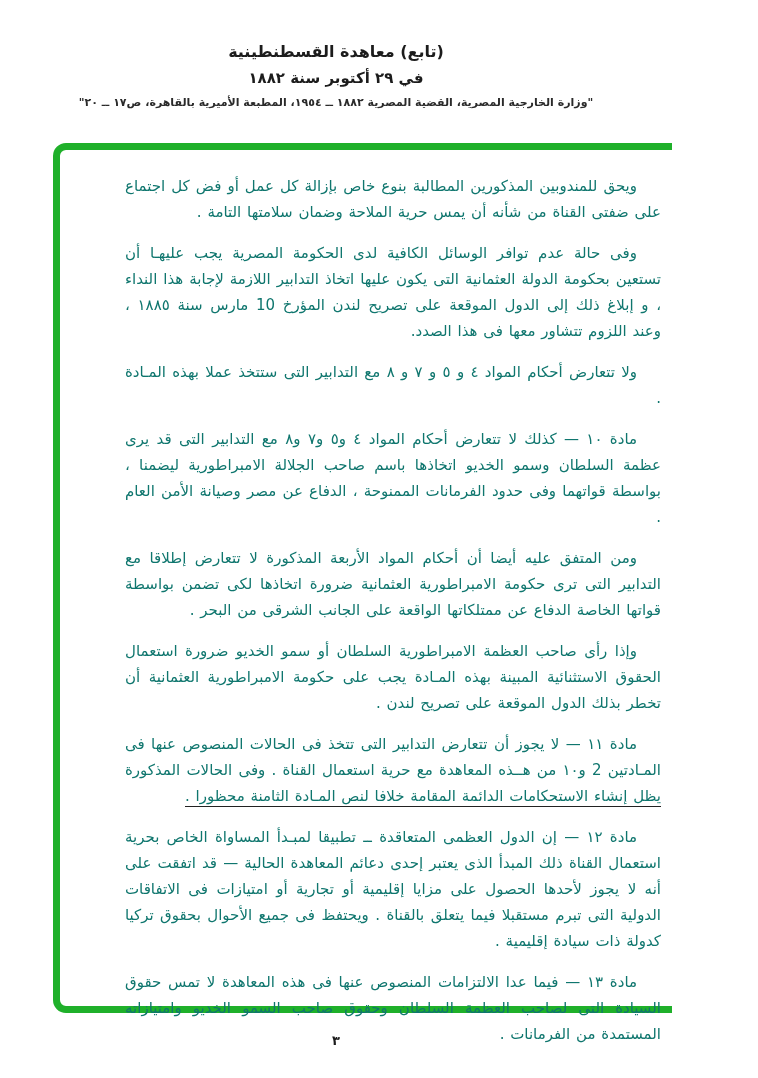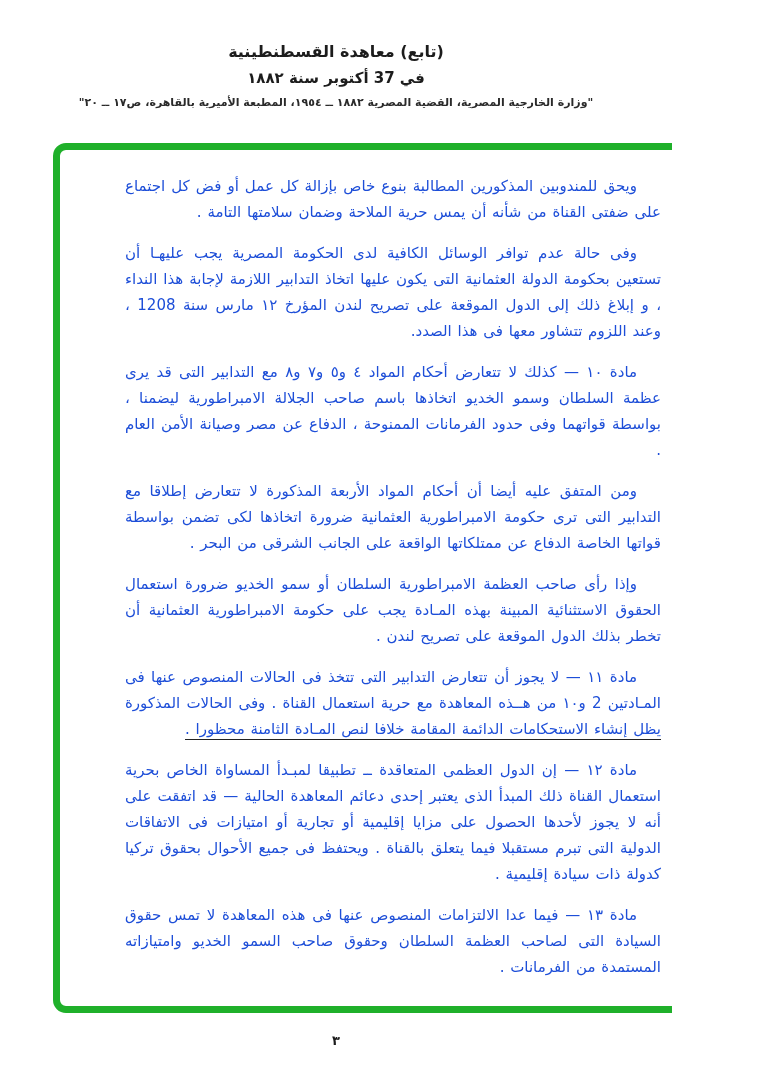--- a/index.html
+++ b/index.html
@@ -56,21 +56,21 @@
   }
   
   .doc-body {
     position: absolute;
     left: 53px;
     top: 143px;
     width: 654px;
     height: 870px;
     box-sizing: border-box;
     padding: 30px 46px 20px 72px;
-    color: #1d4ed8;
+    color: #0f766e;
   }
   .doc-body p.para {
     margin: 0 0 15px 0;
     font-size: 15px;
     line-height: 26px;
     text-align: justify;
     text-indent: 24px;
     word-spacing: 1px;
   }
   .doc-body .seg.underlined {
@@ -91,29 +91,30 @@
     color: #1c1c1c;
   }
 </style>
 </head>
 <body>
 
 <div class="page">
 
   <div class="header">
     <p class="title">(تابع) معاهدة القسطنطينية</p>
-    <p class="date-line">في 37 أكتوبر سنة ١٨٨٢</p>
+    <p class="date-line">في ٢٩ أكتوبر سنة ١٨٨٢</p>
     <p class="source-line">"وزارة الخارجية المصرية، القضية المصرية ١٨٨٢ ــ ١٩٥٤، المطبعة الأميرية بالقاهرة، ص١٧ ــ ٢٠"</p>
   </div>
 
   <div class="annotation-box" style="border-color: rgb(31, 176, 42);"></div>
 
   <div class="doc-body">
       <p class="para"><span class="seg">ويحق للمندوبين المذكورين المطالبة بنوع خاص بإزالة كل عمل أو فض كل اجتماع على ضفتى القناة من شأنه أن يمس حرية الملاحة وضمان سلامتها التامة .</span></p>
-      <p class="para"><span class="seg">وفى حالة عدم توافر الوسائل الكافية لدى الحكومة المصرية يجب عليهـا أن تستعين بحكومة الدولة العثمانية التى يكون عليها اتخاذ التدابير اللازمة لإجابة هذا النداء ، و إبلاغ ذلك إلى الدول الموقعة على تصريح لندن المؤرخ ١٢ مارس سنة 1208 ، وعند اللزوم تتشاور معها فى هذا الصدد.</span></p>
+      <p class="para"><span class="seg">وفى حالة عدم توافر الوسائل الكافية لدى الحكومة المصرية يجب عليهـا أن تستعين بحكومة الدولة العثمانية التى يكون عليها اتخاذ التدابير اللازمة لإجابة هذا النداء ، و إبلاغ ذلك إلى الدول الموقعة على تصريح لندن المؤرخ 10 مارس سنة ١٨٨٥ ، وعند اللزوم تتشاور معها فى هذا الصدد.</span></p>
+      <p class="para"><span class="seg">ولا تتعارض أحكام المواد ٤ و ٥ و ٧ و ٨ مع التدابير التى ستتخذ عملا بهذه المـادة .</span></p>
       <p class="para"><span class="seg">مادة ١٠ — كذلك لا تتعارض أحكام المواد ٤ و٥ و٧ و٨ مع التدابير التى قد يرى عظمة السلطان وسمو الخديو اتخاذها باسم صاحب الجلالة الامبراطورية ليضمنا ، بواسطة قواتهما وفى حدود الفرمانات الممنوحة ، الدفاع عن مصر وصيانة الأمن العام .</span></p>
       <p class="para"><span class="seg">ومن المتفق عليه أيضا أن أحكام المواد الأربعة المذكورة لا تتعارض إطلاقا مع التدابير التى ترى حكومة الامبراطورية العثمانية ضرورة اتخاذها لكى تضمن بواسطة قواتها الخاصة الدفاع عن ممتلكاتها الواقعة على الجانب الشرقى من البحر .</span></p>
       <p class="para"><span class="seg">وإذا رأى صاحب العظمة الامبراطورية السلطان أو سمو الخديو ضرورة استعمال الحقوق الاستثنائية المبينة بهذه المـادة يجب على حكومة الامبراطورية العثمانية أن تخطر بذلك الدول الموقعة على تصريح لندن .</span></p>
       <p class="para"><span class="seg">مادة ١١ — لا يجوز أن تتعارض التدابير التى تتخذ فى الحالات المنصوص عنها فى المـادتين 2 و١٠ من هــذه المعاهدة مع حرية استعمال القناة . وفى الحالات المذكورة </span><span class="seg underlined">يظل إنشاء الاستحكامات الدائمة المقامة خلافا لنص المـادة الثامنة محظورا .</span></p>
       <p class="para"><span class="seg">مادة ١٢ — إن الدول العظمى المتعاقدة ــ تطبيقا لمبـدأ المساواة الخاص بحرية استعمال القناة ذلك المبدأ الذى يعتبر إحدى دعائم المعاهدة الحالية — قد اتفقت على أنه لا يجوز لأحدها الحصول على مزايا إقليمية أو تجارية أو امتيازات فى الاتفاقات الدولية التى تبرم مستقبلا فيما يتعلق بالقناة . ويحتفظ فى جميع الأحوال بحقوق تركيا كدولة ذات سيادة إقليمية .</span></p>
       <p class="para"><span class="seg">مادة ١٣ — فيما عدا الالتزامات المنصوص عنها فى هذه المعاهدة لا تمس حقوق السيادة التى لصاحب العظمة السلطان وحقوق صاحب السمو الخديو وامتيازاته المستمدة من الفرمانات .</span></p>
     </div>
 
   <div class="page-number">٣</div>
 

